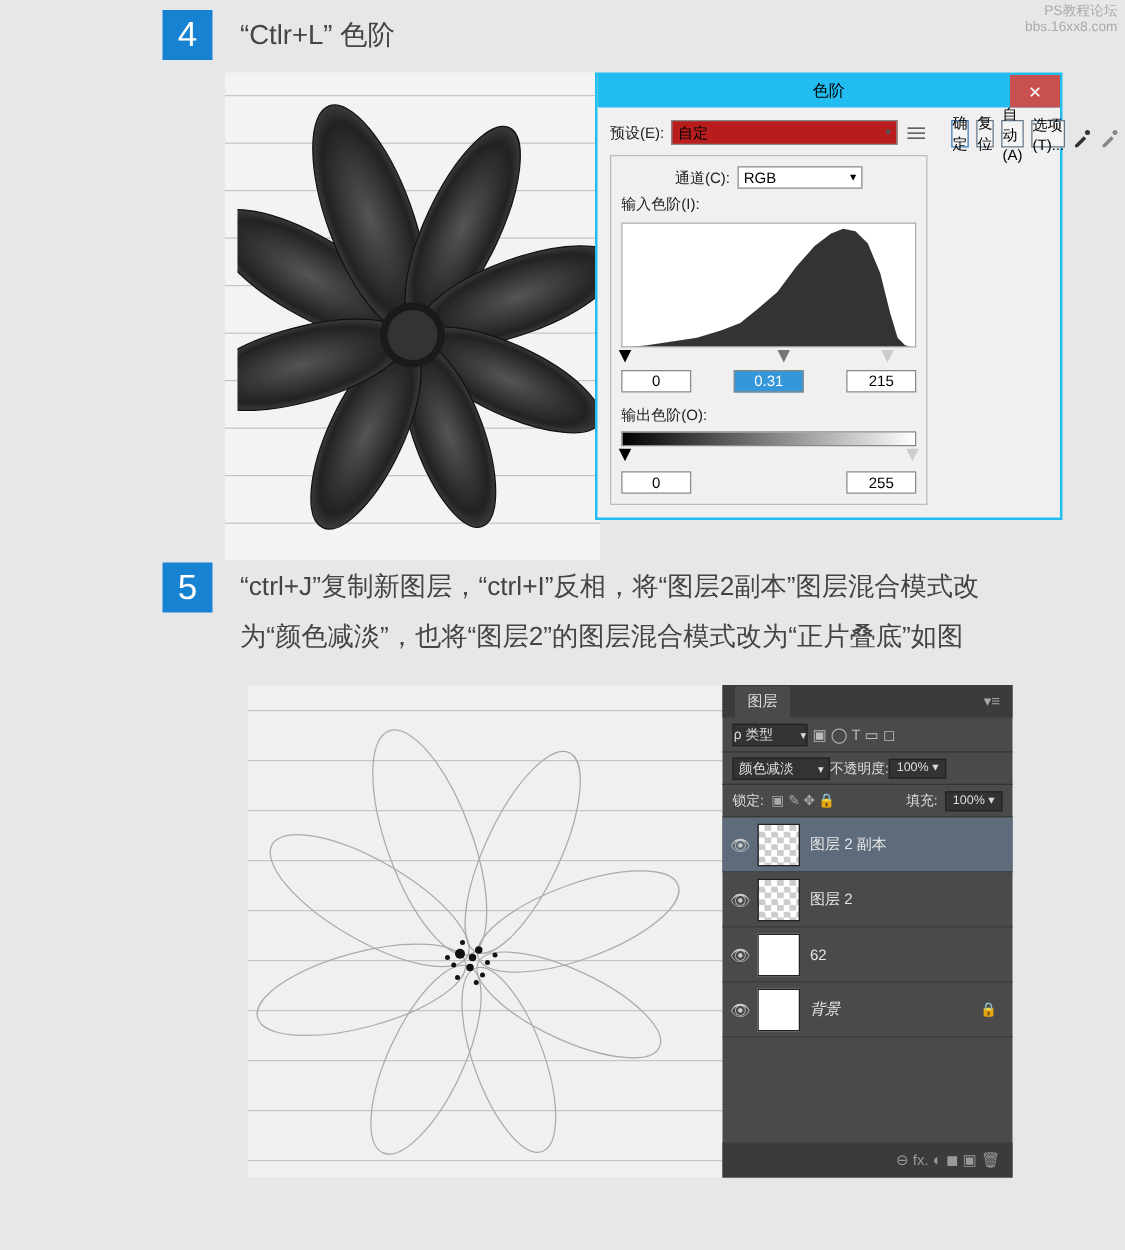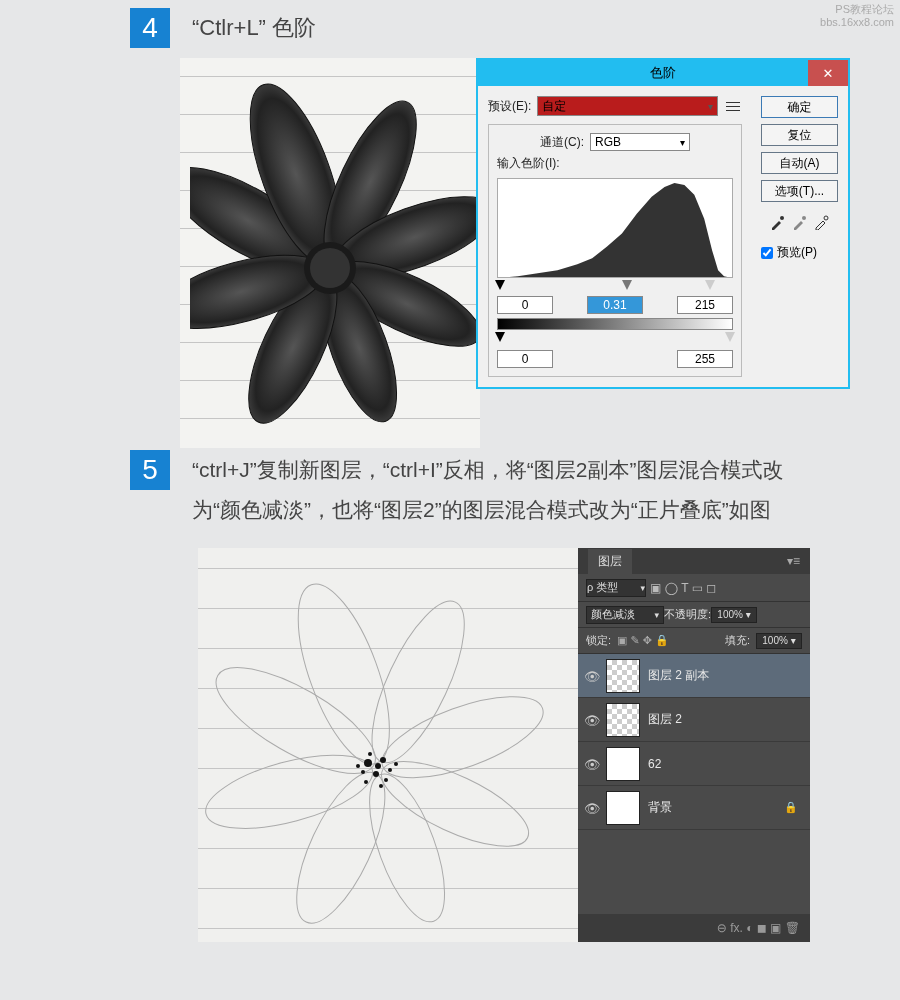--- a/index.html
+++ b/index.html
@@ -34,21 +34,21 @@
 .slider-track{position:relative;height:12px;margin-top:2px}
 .tri{position:absolute;width:0;height:0;border-left:5px solid transparent;border-right:5px solid transparent;top:0}
 .tri.black{border-top:10px solid #000;left:-2px}
 .tri.gray{border-top:10px solid #777;left:125px}
 .tri.white{border-top:10px solid #ccc;right:18px}
 .inputs3{display:flex;justify-content:space-between;margin-top:4px}
 .numbox{width:56px;height:18px;border:1px solid #888;background:#fff;text-align:center;font-size:12px;line-height:16px}
 .numbox.sel{background:#3497d9;color:#fff}
 .gradient{height:12px;background:linear-gradient(90deg,#000,#fff);border:1px solid #888;margin-top:4px}
 .inputs2{display:flex;justify-content:space-between;margin-top:6px}
-.dlg-right{width:80px;display:flex;flex-direction:column;gap:6px}
+.dlg-right{width:80px;display:flex;flex-direction:row;gap:6px}
 .btn{height:22px;border:1px solid #678;background:#f4f4f4;font-size:12px;display:flex;align-items:center;justify-content:center;cursor:pointer}
 .btn.primary{border:1px solid #3b7ab5;color:#000}
 .droppers{display:flex;gap:6px;margin-top:6px;justify-content:center}
 .dropper{width:16px;height:16px}
 .chk{display:flex;align-items:center;gap:4px;font-size:12px;margin-top:8px}
 .chk input{width:12px;height:12px}
 
 .step5{position:absolute;top:450px;left:130px;right:50px}
 .step5-head{display:flex;align-items:flex-start;gap:22px}
 .step5-text{font-size:21px;color:#444;line-height:40px;max-width:640px}
@@ -68,21 +68,21 @@
 .lp-pct{width:46px;height:16px;background:#333;border:1px solid #222;font-size:10px;text-align:center;line-height:14px}
 .lp-row3{height:26px;display:flex;align-items:center;padding:0 8px;gap:6px;font-size:11px;border-bottom:1px solid #333}
 .lp-lock-icons{display:flex;gap:5px;color:#aaa;font-size:11px}
 .lp-list{}
 .layer{height:44px;display:flex;align-items:center;padding:0 6px;gap:8px;border-bottom:1px solid #3a3a3a}
 .layer.sel{background:#5d6b7a}
 .eye{width:14px;height:14px;color:#ccc;font-size:13px}
 .thumb{width:34px;height:34px;background:#fff;border:1px solid #222;position:relative;overflow:hidden}
 .thumb.checker{background:repeating-conic-gradient(#ccc 0 25%,#fff 0 50%) 0 0/10px 10px}
 .lname{font-size:12px;color:#e8e8e8}
-.lname.italic{}
+.lname.italic{font-style:italic}
 .lock-ico{margin-left:auto;margin-right:6px;color:#aaa;font-size:11px}
 .lp-bottom{position:absolute;bottom:0;left:0;right:0;height:28px;background:#3b3b3b;display:flex;align-items:center;justify-content:flex-end;gap:10px;padding:4px 10px;color:#999;font-size:12px}
 </style>
 </head>
 <body>
 
 <div class="watermark">
   <span>PS教程论坛</span><br><span>bbs.16xx8.com</span>
 </div>
 
@@ -167,20 +167,21 @@
             <div class="slider-track">
               <div class="tri black"></div>
               <div class="tri gray"></div>
               <div class="tri white"></div>
             </div>
             <div class="inputs3">
               <div class="numbox">0</div>
               <div class="numbox sel">0.31</div>
               <div class="numbox">215</div>
             </div>
+            <div class="lbl" style="margin-top:10px">输出色阶(O):</div>
             <div class="gradient"></div>
             <div class="slider-track">
               <div class="tri black" style="left:-2px"></div>
               <div class="tri white" style="right:-2px"></div>
             </div>
             <div class="inputs2">
               <div class="numbox">0</div>
               <div class="numbox">255</div>
             </div>
           </div>

